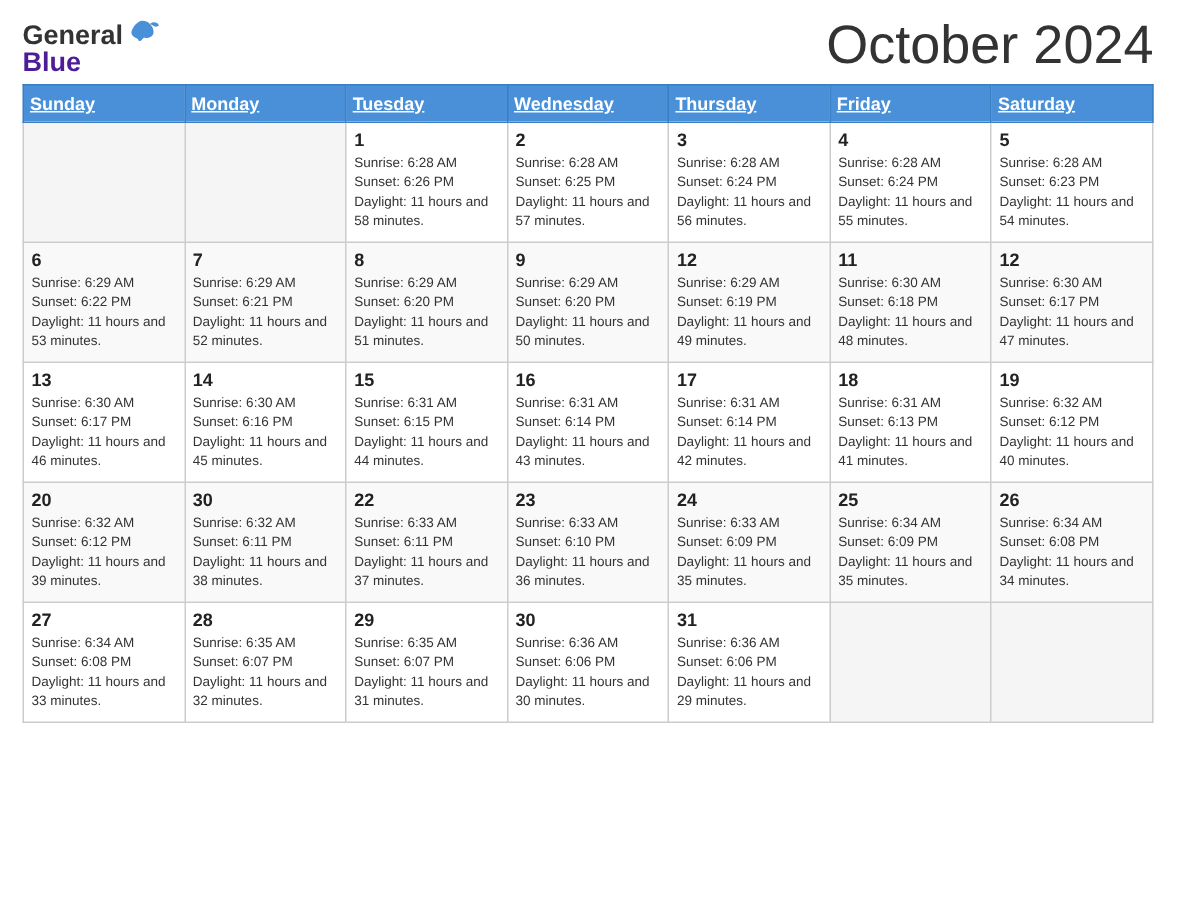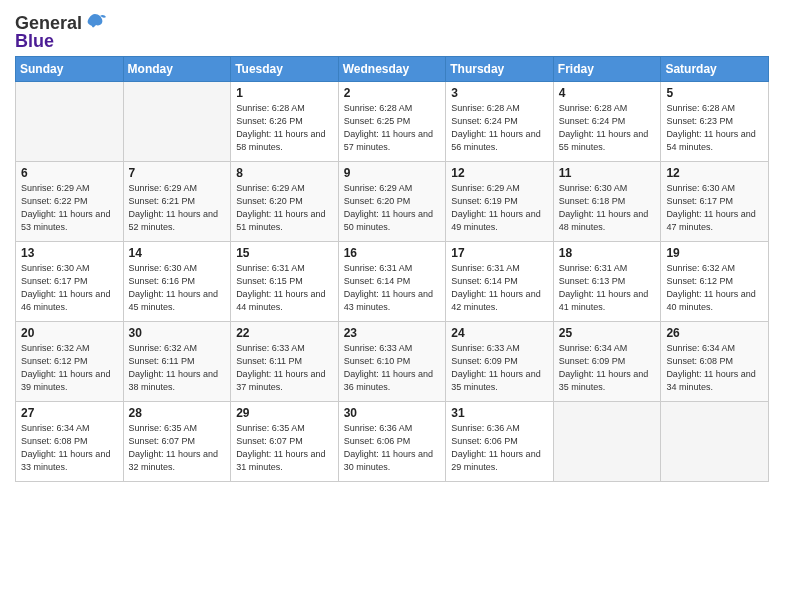--- a/index.html
+++ b/index.html
@@ -56,20 +56,21 @@
       table-layout: fixed;
     }
     .calendar-table thead tr th {
       background: #4a90d9;
       color: #fff;
       font-size: 12px;
       font-weight: bold;
       padding: 5px 4px;
       text-align: left;
       border: 1px solid #3a7fc1;
+      text-decoration: underline;
     }
     .calendar-table tbody tr td {
       border: 1px solid #ccc;
       vertical-align: top;
       padding: 4px 5px;
       font-size: 9.5px;
       color: #333;
       height: 80px;
       background: #fff;
     }
@@ -104,20 +105,21 @@
           </span>
           <svg width="22" height="18" viewBox="0 0 22 18" style="margin-left:2px; margin-top:-4px;">
             <path d="M8 2 C10 0 14 1 16 3 C18 5 19 8 18 10 C17 12 14 13 12 12 L10 14 C9 15 8 14 8 13 L6 12 C4 11 3 9 4 7 C5 5 6 3 8 2Z" fill="#4a90d9"></path>
             <path d="M16 3 C18 1 21 2 22 4 C21 5 19 5 18 4Z" fill="#4a90d9"></path>
           </svg>
         </div>
         <div class="logo-text" style="color:#4c1d95; margin-top:-2px;">Blue</div>
       </div>
     </div>
     <div class="title-block">
+      <div class="month-title">October 2024</div>
     </div>
   </div>
 
   <table class="calendar-table">
     <thead>
       <tr>
         <th>Sunday</th>
         <th>Monday</th>
         <th>Tuesday</th>
         <th>Wednesday</th>

